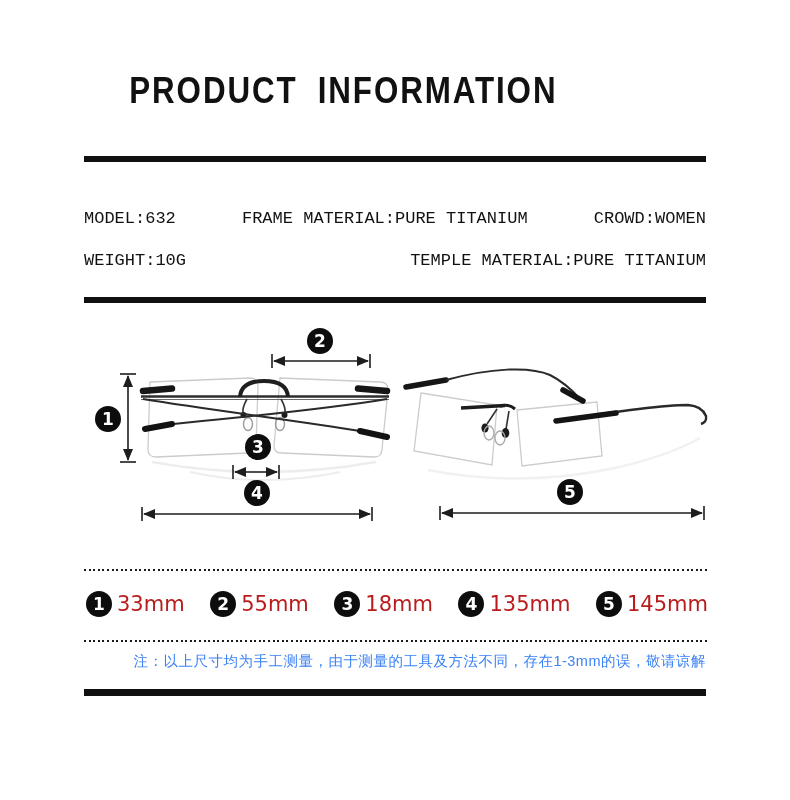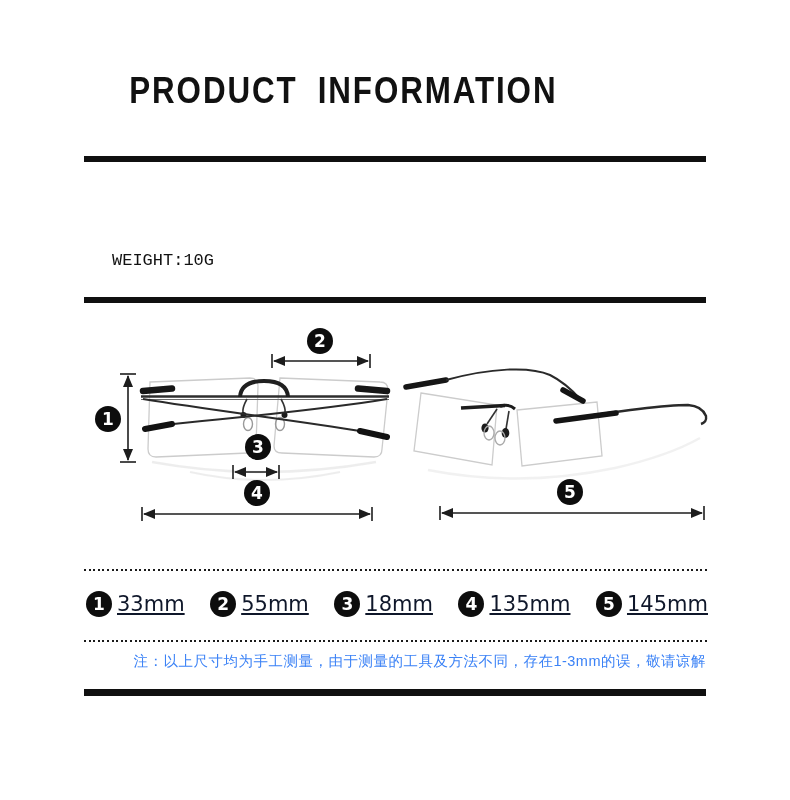--- a/index.html
+++ b/index.html
@@ -15,59 +15,65 @@
   .divider{position:absolute;left:84px;width:622px;background:#101010;}
   .d1{top:156px;height:6px;}
   .d2{top:297px;height:6px;}
   .d3{top:689px;height:7px;}
   .spec-row{
     position:absolute;left:84px;width:622px;display:flex;justify-content:space-between;
     font-family:"Liberation Mono","DejaVu Sans Mono",monospace;
     font-size:17px;font-weight:500;white-space:nowrap;
   }
   .r1{top:209px;}
-  .r2{top:251px;margin-left:28px;}
+  .r2{top:251px;}
   .diagram{position:absolute;top:320px;left:0;width:790px;height:235px;}
   .diagram svg{position:absolute;top:0;left:0;}
   .marker{
     position:absolute;width:26px;height:26px;border-radius:50%;background:#0d0d0d;color:#fff;
     display:flex;align-items:center;justify-content:center;
     font-size:17px;font-weight:700;font-family:"DejaVu Sans",sans-serif;
   }
   .dotted{
     position:absolute;left:84px;width:624px;height:2px;
     background-image:repeating-linear-gradient(90deg,#1a1a1a 0 2px,transparent 2px 4.6px);
   }
   .dt1{top:569px;}
   .dt2{top:640px;}
   .legend{
     position:absolute;top:591px;left:86px;width:622px;
     display:flex;justify-content:space-between;align-items:center;
   }
   .legend-item{display:flex;align-items:center;gap:5px;}
   .legend-item .marker{position:static;flex:0 0 auto;}
-  .legend-value{font-size:21px;font-family:"DejaVu Sans",sans-serif;color:#0f172a;text-decoration:underline;}
+  .legend-value{font-size:21px;font-family:"DejaVu Sans",sans-serif;color:#b91c1c;}
   .note{
     position:absolute;top:652px;left:84px;width:622px;text-align:right;
     font-size:14.5px;color:#3b82f6;letter-spacing:.5px;
   }
 </style>
 </head>
 <body>
 
 <div class="page">
 
   <div class="title">
     <span>PRODUCT INFORMATION</span>
   </div>
 
   <div class="divider d1"></div>
 
+  <div class="spec-row r1">
+    <span>MODEL:632</span>
+    <span>FRAME MATERIAL:PURE TITANIUM</span>
+    <span>CROWD:WOMEN</span>
+  </div>
   <div class="spec-row r2">
     <span>WEIGHT:10G</span>
+    <span>TEMPLE MATERIAL:PURE TITANIUM</span>
   </div>
 
   <div class="divider d2"></div>
 
   <div class="diagram">
     <svg width="790" height="235" viewBox="0 0 790 235">
       <defs>
         <marker id="ah" markerUnits="userSpaceOnUse" markerWidth="12" markerHeight="10" refX="11" refY="5" orient="auto-start-reverse">
           <path d="M0,0 L12,5 L0,10 Z" fill="#1d1d1d"></path>
         </marker>

